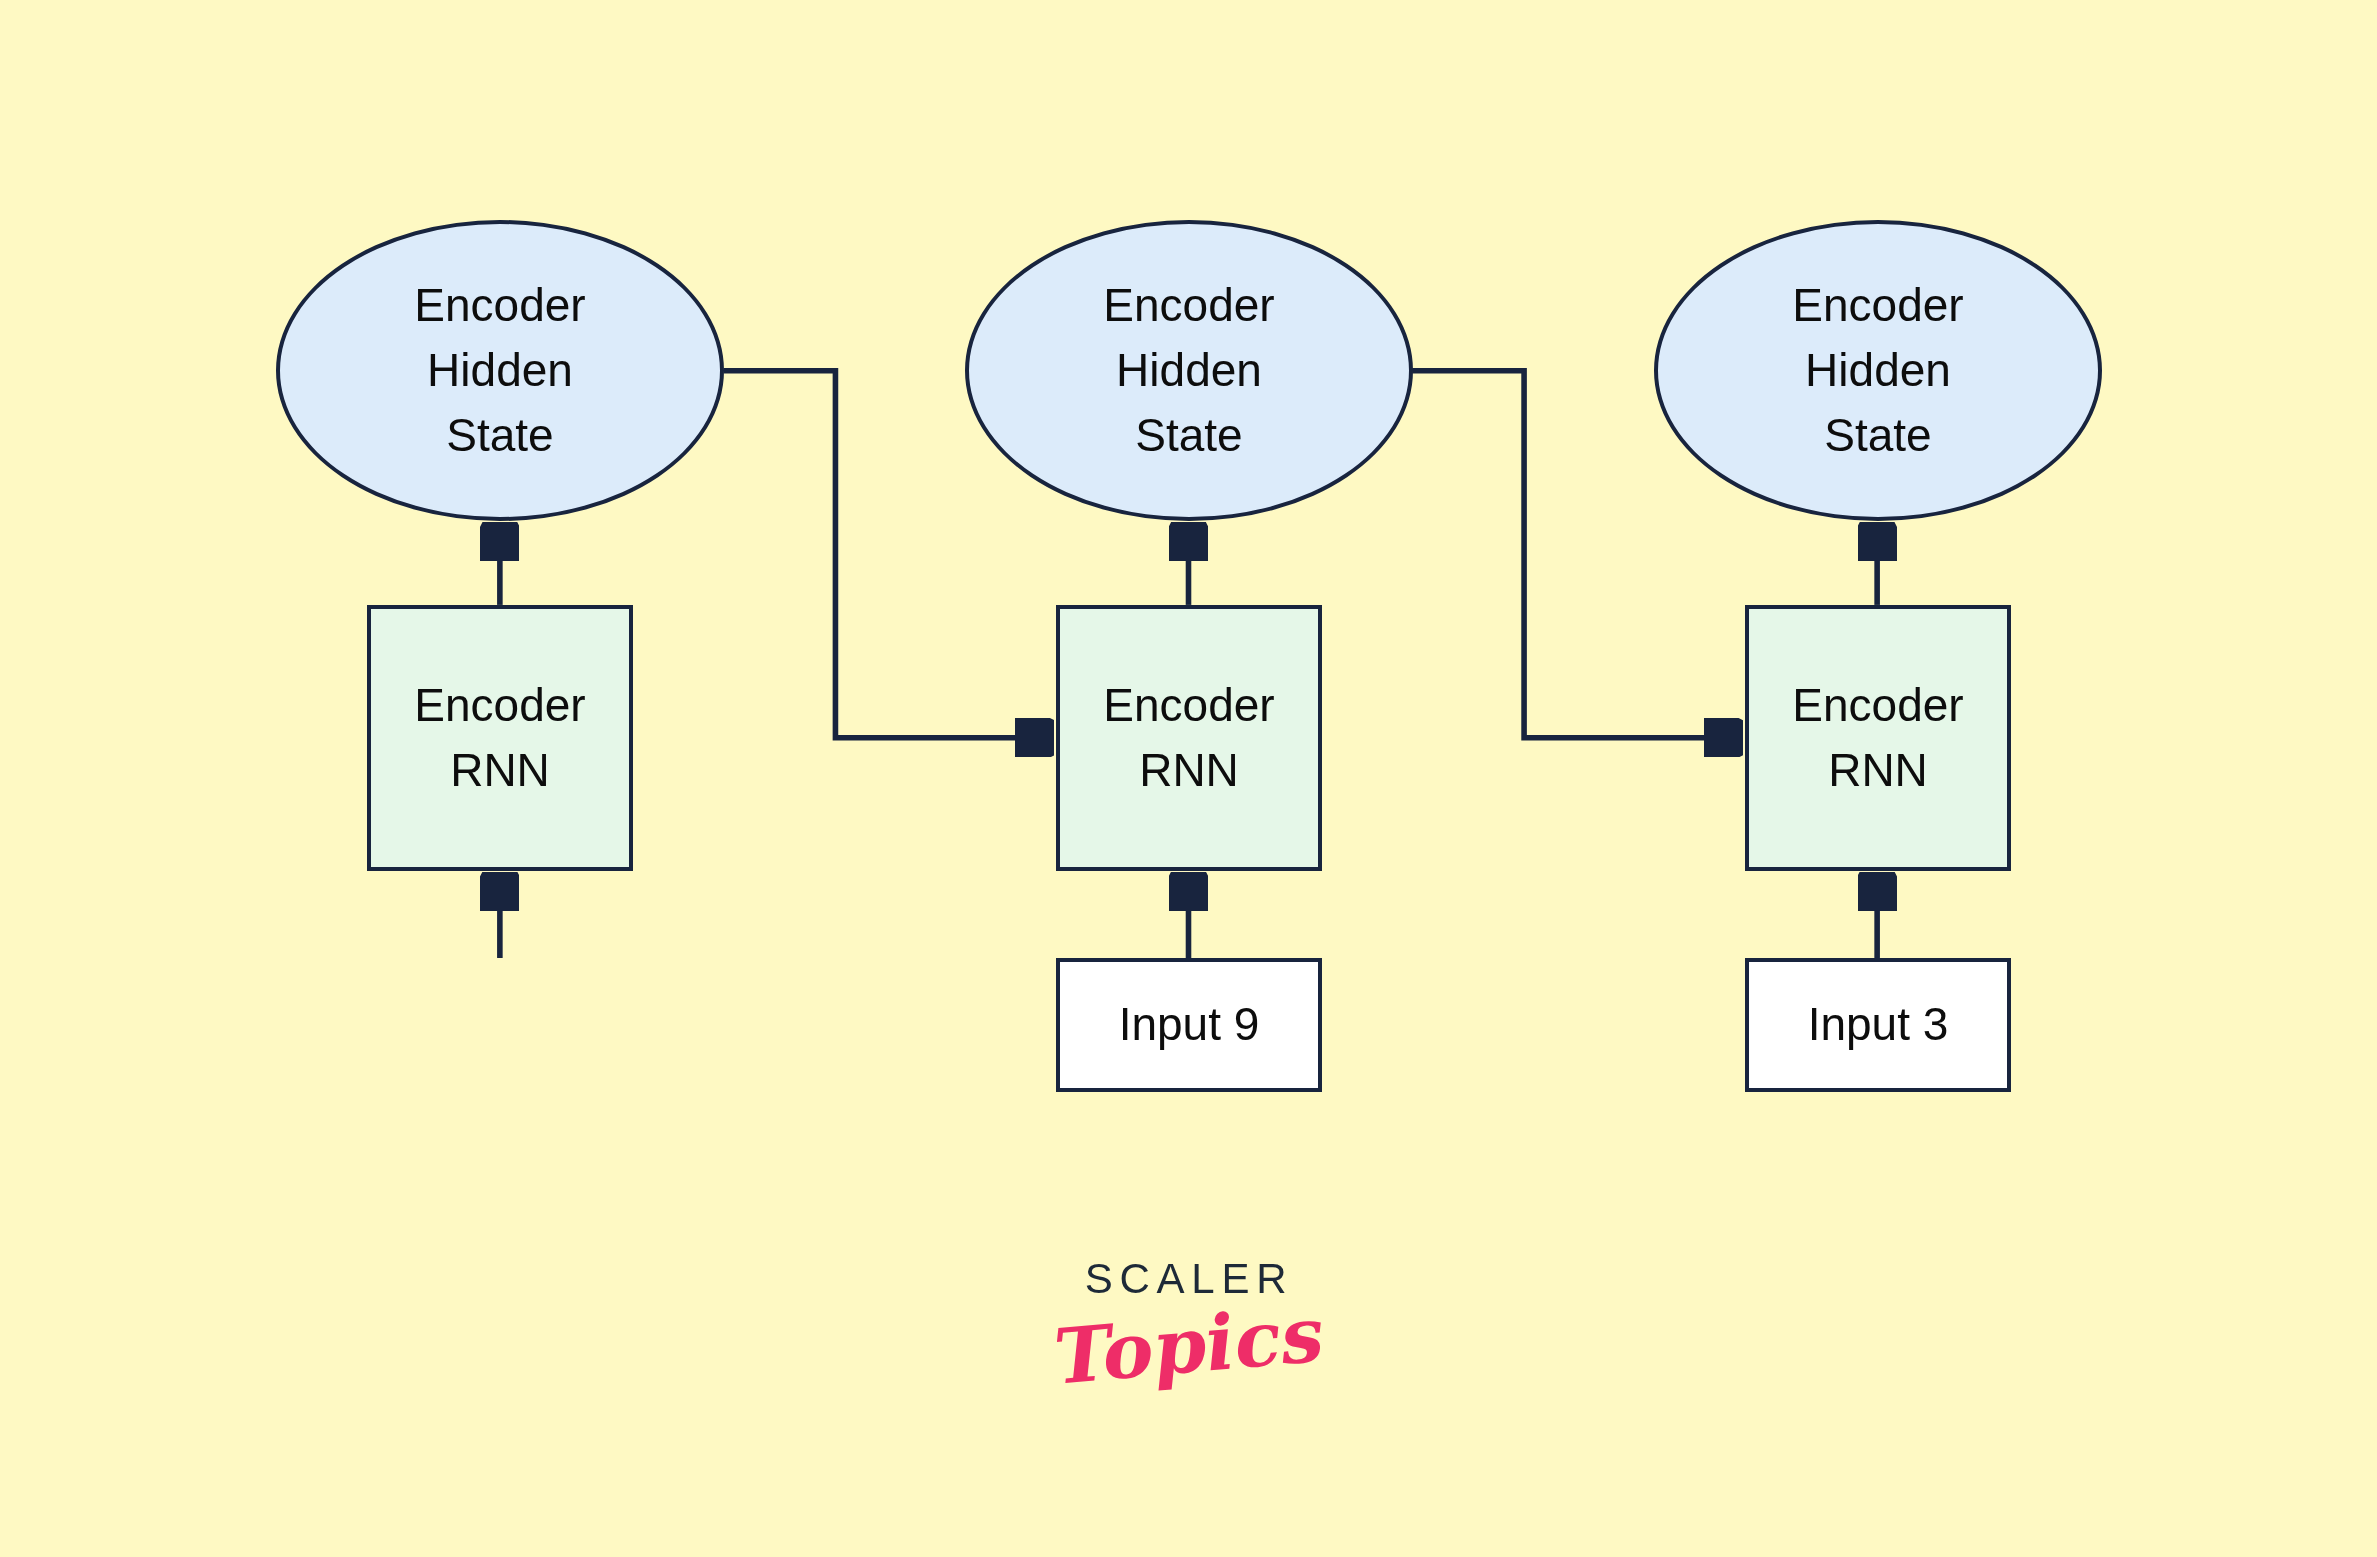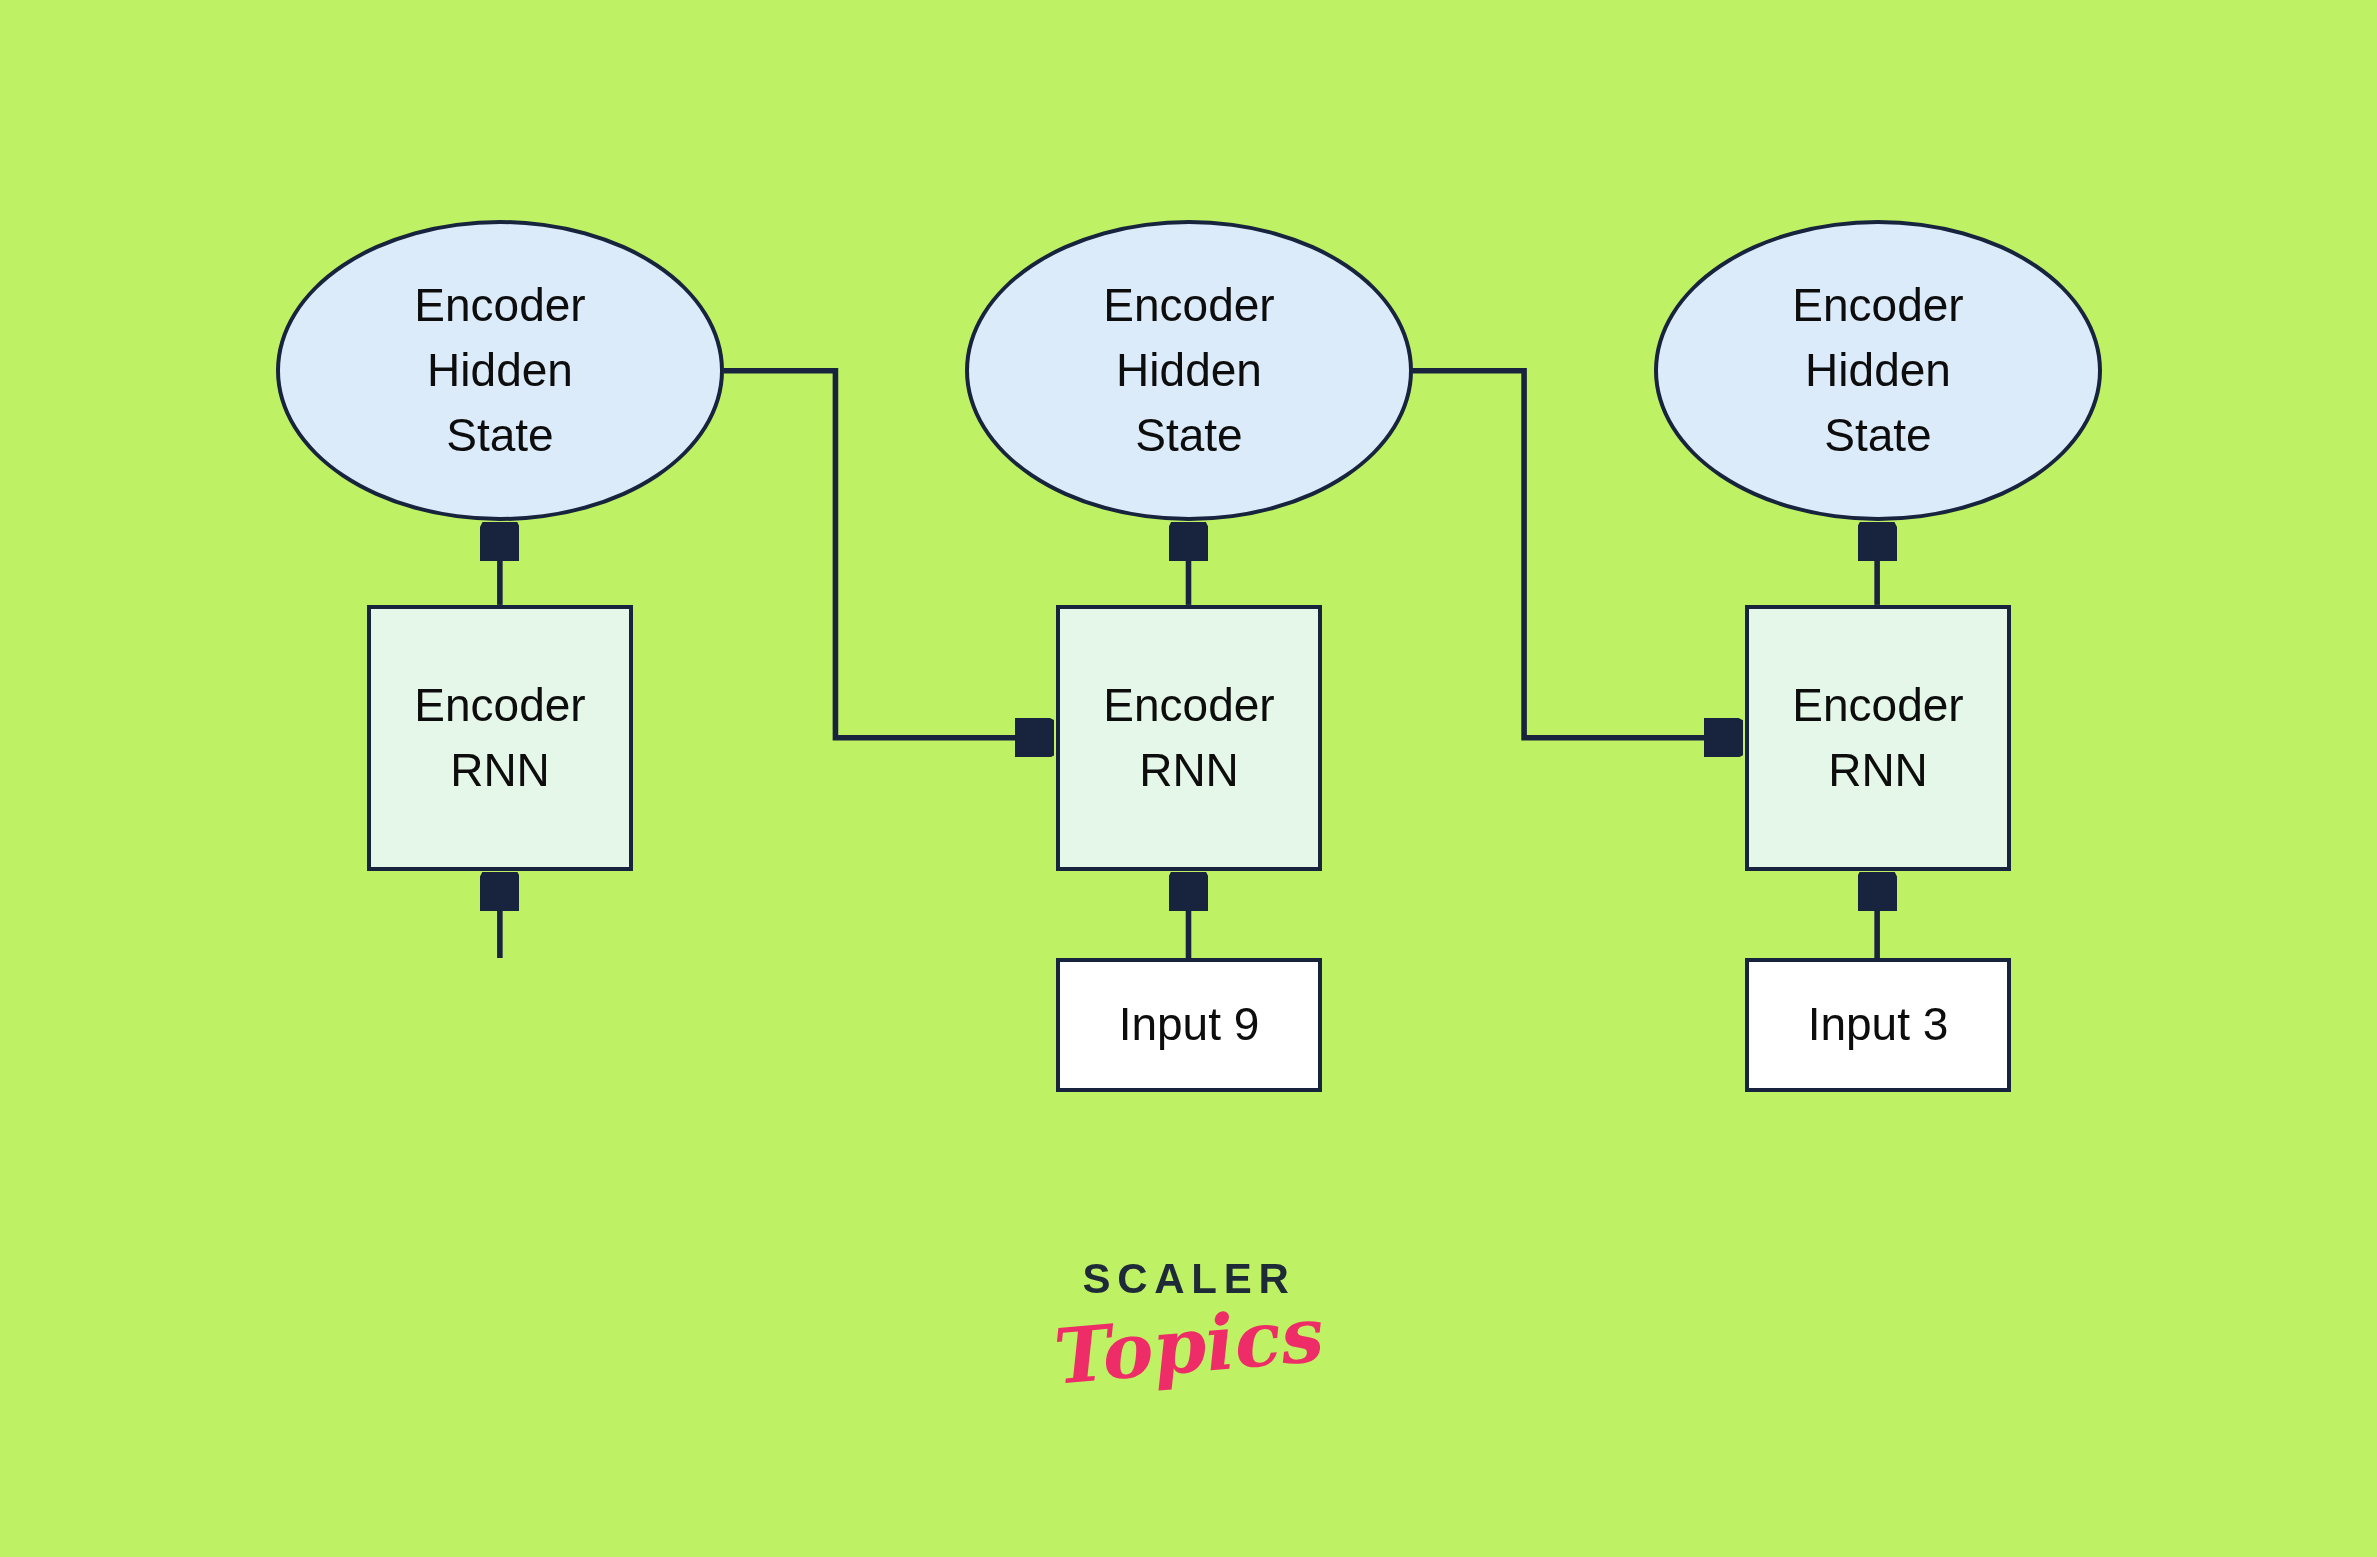--- a/index.html
+++ b/index.html
@@ -4,21 +4,21 @@
 <style>
   html, body {
     margin: 0;
     padding: 0;
     background: #ffffff;
   }
   .canvas {
     position: relative;
     width: 2377px;
     height: 1558px;
-    background: #bef264;
+    background: #fef9c3;
     overflow: hidden;
     font-family: "Liberation Sans", sans-serif;
   }
   .node {
     position: absolute;
     box-sizing: border-box;
     border: 4.9px solid #18243e;
     display: flex;
     align-items: center;
     justify-content: center;
@@ -70,21 +70,21 @@
     position: absolute;
     left: 1189px;
     top: 1255px;
     transform: translateX(-50%);
     display: flex;
     flex-direction: column;
     align-items: center;
   }
   .logo-primary {
     font-family: "Liberation Sans", sans-serif;
-    font-weight: 700;
+    font-weight: 400;
     font-size: 42px;
     letter-spacing: 0.16em;
     color: #1e2a38;
   }
   .logo-secondary {
     font-family: "DejaVu Serif", serif;
     font-style: italic;
     font-weight: bold;
     font-size: 76px;
     color: #ee2d68;

